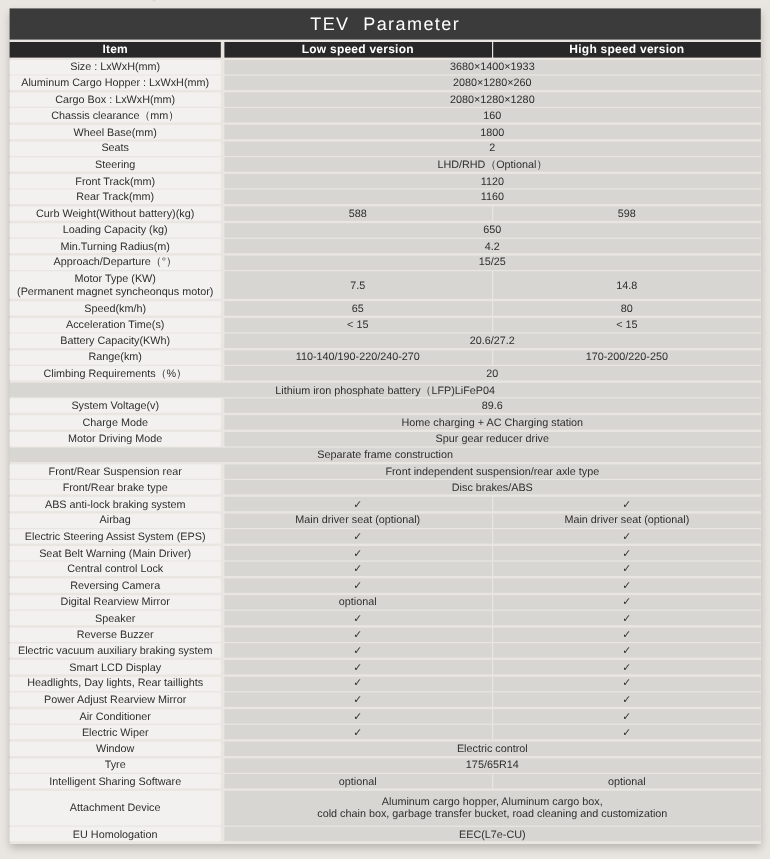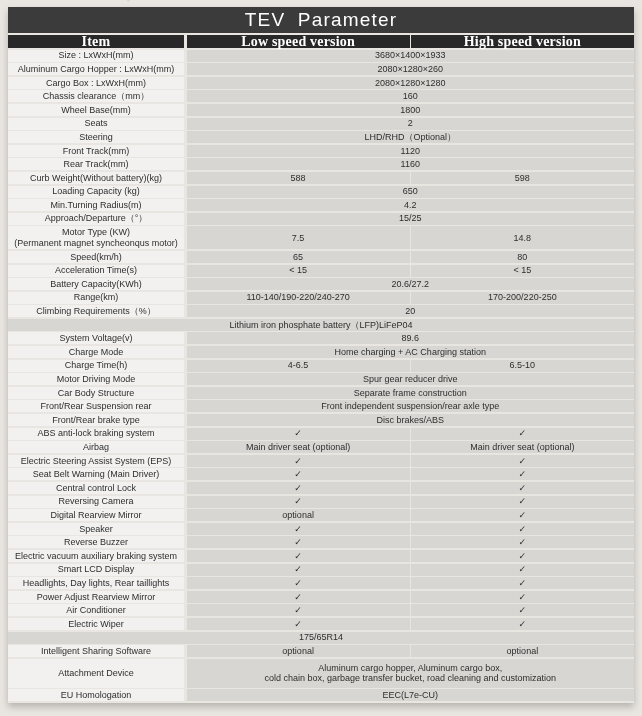--- a/index.html
+++ b/index.html
@@ -21,38 +21,37 @@
     left: 8px; top: 7px;
     width: 626px;
     background: transparent;
     box-shadow: 0 4px 7px rgba(0,0,0,.22);
   }
   .title-bar {
     height: 26px;
     background: #3b3b3b;
     color: #ffffff;
     display: flex; align-items: center; justify-content: center;
-    font-size: 19px;
+    font-size: 15px;
     letter-spacing: 1.2px;
     word-spacing: 6px;
     margin-bottom: 2px;
   }
   .hdr-row, .row {
     display: flex;
     margin-bottom: 1.6px;
   }
   .hdr-cell {
     background: #282828;
     color: #ffffff;
-    font-size: 14px;
+    font-size: 10px;
     font-weight: bold;
     height: 13px;
     display: flex; align-items: center; justify-content: center;
     letter-spacing: .2px;
-    font-family: Liberation Serif, serif;
   }
   .c-item  { width: 176px; margin-right: 2.5px; }
   .c-low   { flex: 1 1 0; margin-right: 1px; }
   .c-high  { flex: 1 1 0; }
   .c-span  { flex: 1 1 0; }
   .cell {
     font-size: 9px;
     color: #2e2e2e;
     min-height: 12px;
     display: flex; align-items: center; justify-content: center;
@@ -168,30 +167,24 @@
         </div>
         <div class="row">
           <div class="cell item c-item">System Voltage(v)</div>
           <div class="cell value c-span">89.6</div>
         </div>
         <div class="row">
           <div class="cell item c-item">Charge Mode</div>
           <div class="cell value c-span">Home charging + AC Charging station</div>
         </div>
         <div class="row">
-          <div class="cell item c-item">Charge Time(h)</div>
-          <div class="cell value c-low">4-6.5</div>
-          <div class="cell value c-high">6.5-10</div>
-        </div>
-        <div class="row">
           <div class="cell item c-item">Motor Driving  Mode</div>
           <div class="cell value c-span">Spur gear reducer drive</div>
         </div>
         <div class="row">
-          <div class="cell item c-item">Car Body Structure</div>
           <div class="cell value c-span">Separate frame construction</div>
         </div>
         <div class="row">
           <div class="cell item c-item">Front/Rear Suspension rear</div>
           <div class="cell value c-span">Front independent suspension/rear axle type</div>
         </div>
         <div class="row">
           <div class="cell item c-item">Front/Rear brake type</div>
           <div class="cell value c-span">Disc brakes/ABS</div>
         </div>
@@ -264,20 +257,25 @@
           <div class="cell item c-item">Air Conditioner</div>
           <div class="cell value c-low">✓</div>
           <div class="cell value c-high">✓</div>
         </div>
         <div class="row">
           <div class="cell item c-item">Electric Wiper</div>
           <div class="cell value c-low">✓</div>
           <div class="cell value c-high">✓</div>
         </div>
         <div class="row">
+          <div class="cell item c-item">Window</div>
+          <div class="cell value c-span">Electric control</div>
+        </div>
+        <div class="row">
+          <div class="cell item c-item">Tyre</div>
           <div class="cell value c-span">175/65R14</div>
         </div>
         <div class="row">
           <div class="cell item c-item">Intelligent  Sharing Software</div>
           <div class="cell value c-low">optional</div>
           <div class="cell value c-high">optional</div>
         </div>
         <div class="row xtall">
           <div class="cell item c-item">Attachment Device</div>
           <div class="cell value c-span">Aluminum cargo hopper, Aluminum cargo  box,

